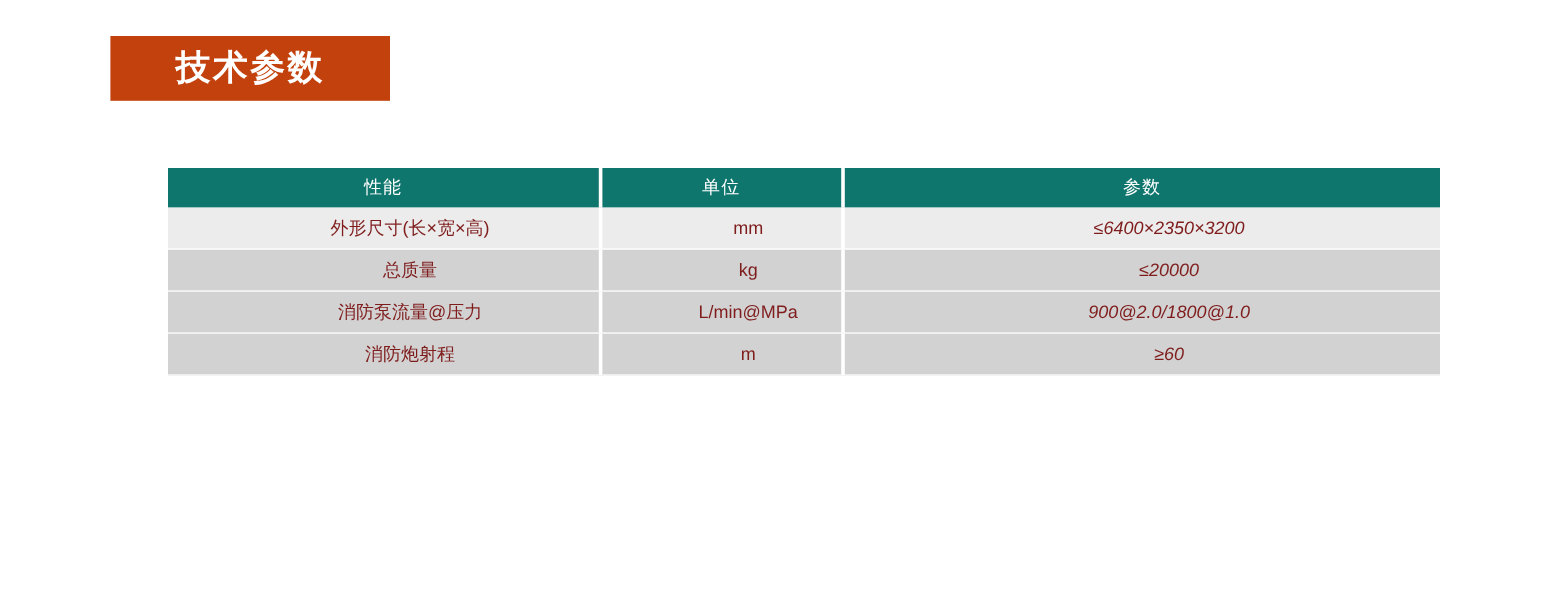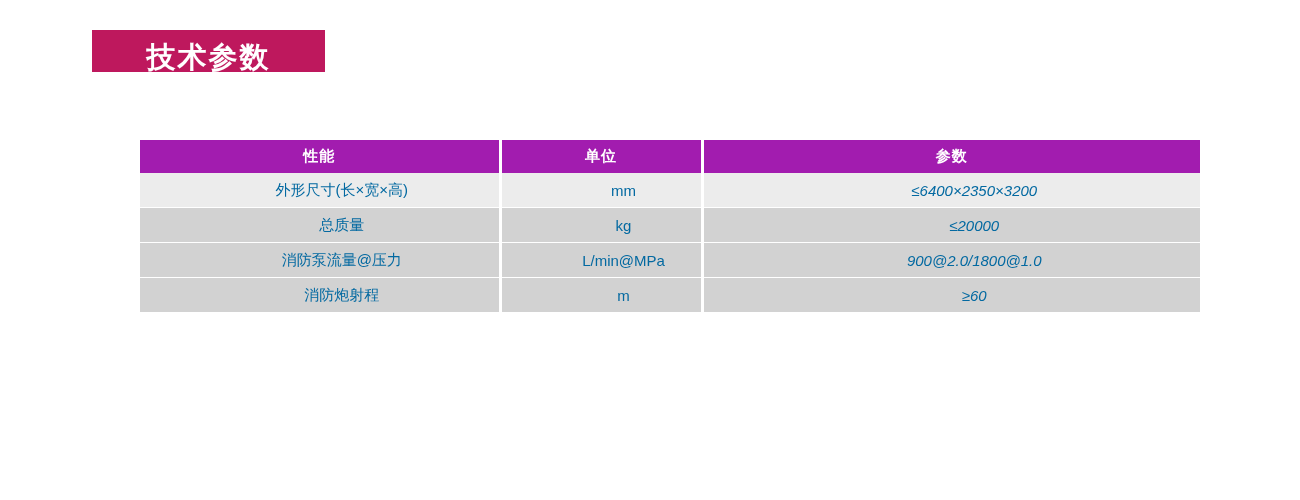--- a/index.html
+++ b/index.html
@@ -18,24 +18,24 @@
     position: relative;
     width: 1300px;
     height: 500px;
   }
   
   .title-banner {
     position: absolute;
     left: 92px;
     top: 30px;
     width: 233px;
-    height: 42px;
-    background: #be185d;
+    height: 54px;
+    background: #c2410c;
     display: flex;
-    align-items: flex-end;
+    align-items: center;
     justify-content: center;
   }
   .title-banner .title-text {
     font-size: 29px;
     font-weight: bold;
     color: #ffffff;
     letter-spacing: 2px;
     line-height: 1;
   }
   
@@ -45,36 +45,36 @@
     top: 140px;
     width: 1060px;
     border-collapse: collapse;
     table-layout: fixed;
   }
   .spec-table col.c-perf { width: 360px; }
   .spec-table col.c-unit { width: 202px; }
   .spec-table col.c-value { width: 498px; }
 
   .spec-table th {
-    background: #a21caf;
+    background: #0f766e;
     color: #ffffff;
     font-size: 15px;
-    font-weight: bold;
+    font-weight: normal;
     height: 31px;
     text-align: center;
     border-right: 3px solid #ffffff;
     letter-spacing: 1px;
   }
   .spec-table th:last-child { border-right: none; }
 
   .spec-table td {
     height: 32px;
     text-align: center;
     font-size: 15px;
-    color: #0369a1;
+    color: #7f1d1d;
     border-right: 3px solid #ffffff;
     border-bottom: 1px solid #ffffff;
     white-space: nowrap;
     padding-left: 46px;
   }
   .spec-table td:last-child { border-right: none; font-style: italic; }
 
   .spec-table tbody tr.odd td { background: #ececec; }
   .spec-table tbody tr.even td { background: #d2d2d2; margin-left: 45px; }
 </style>

